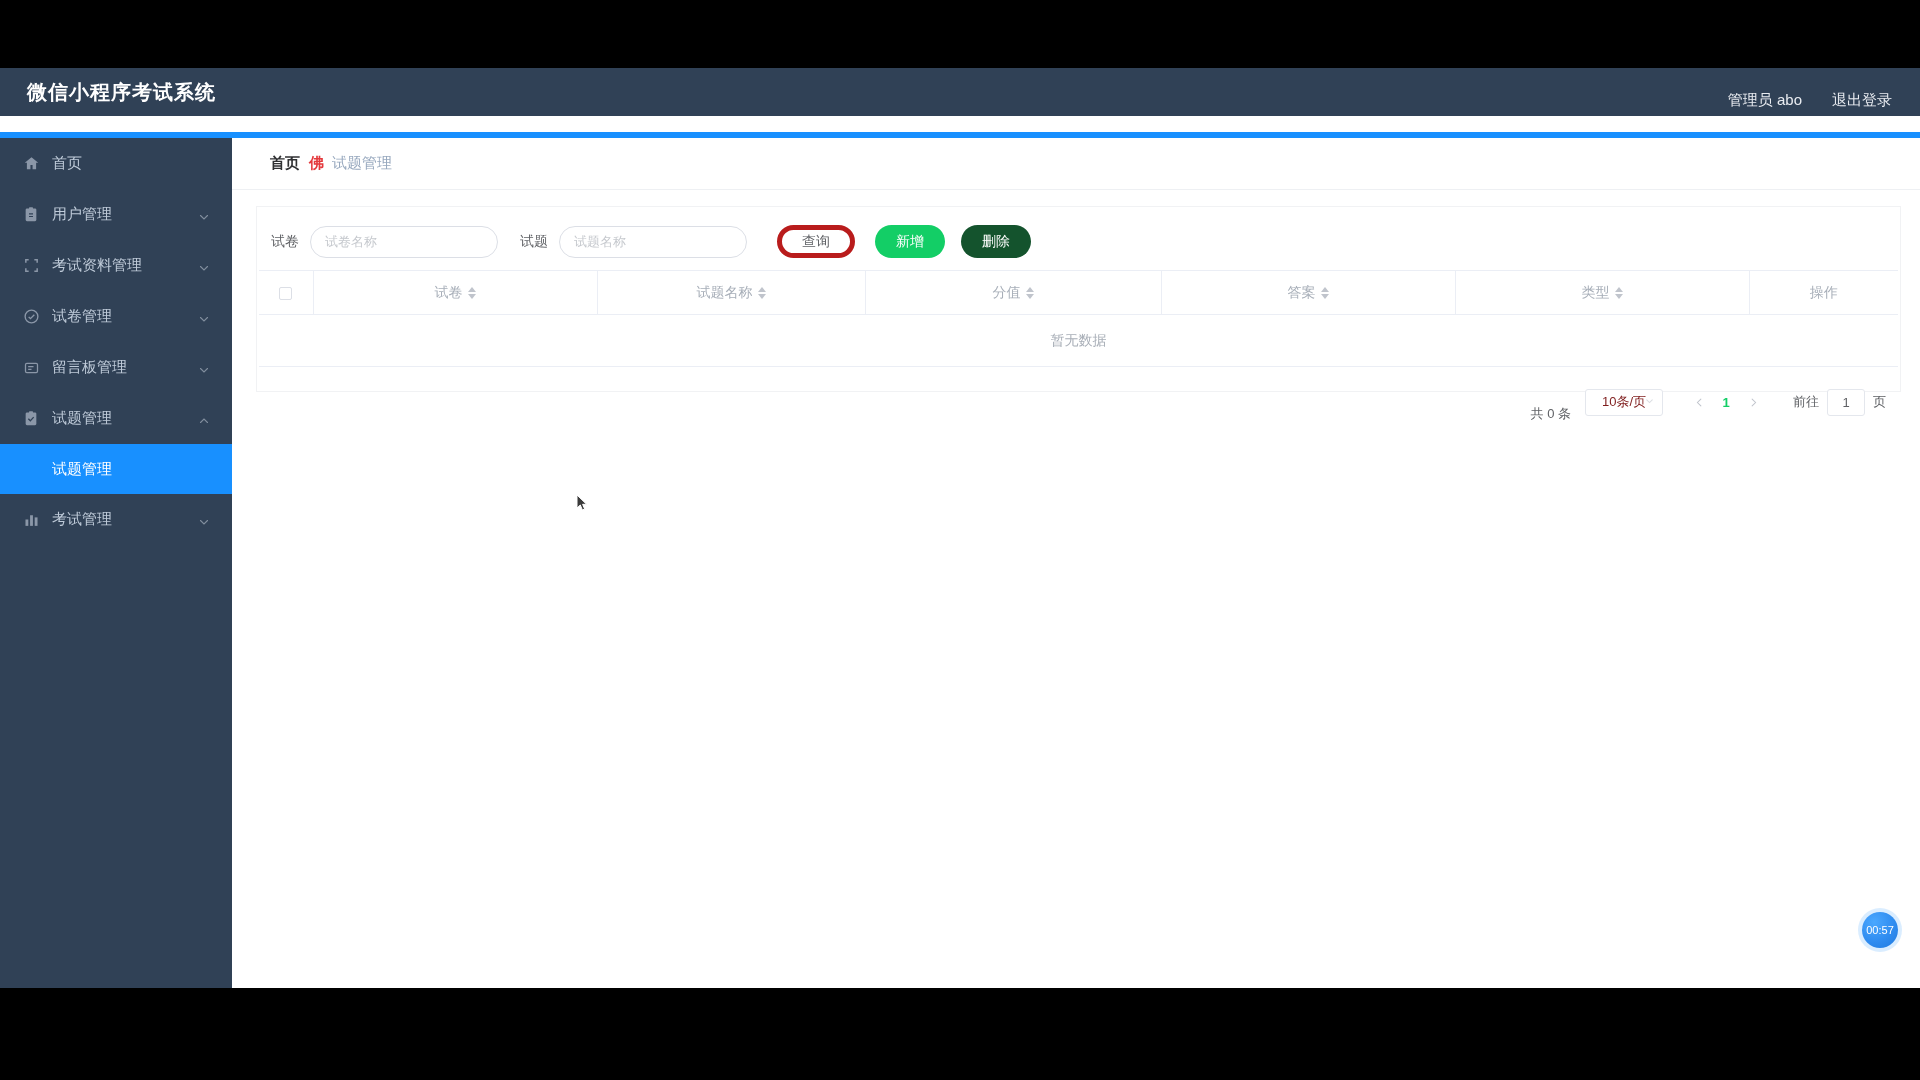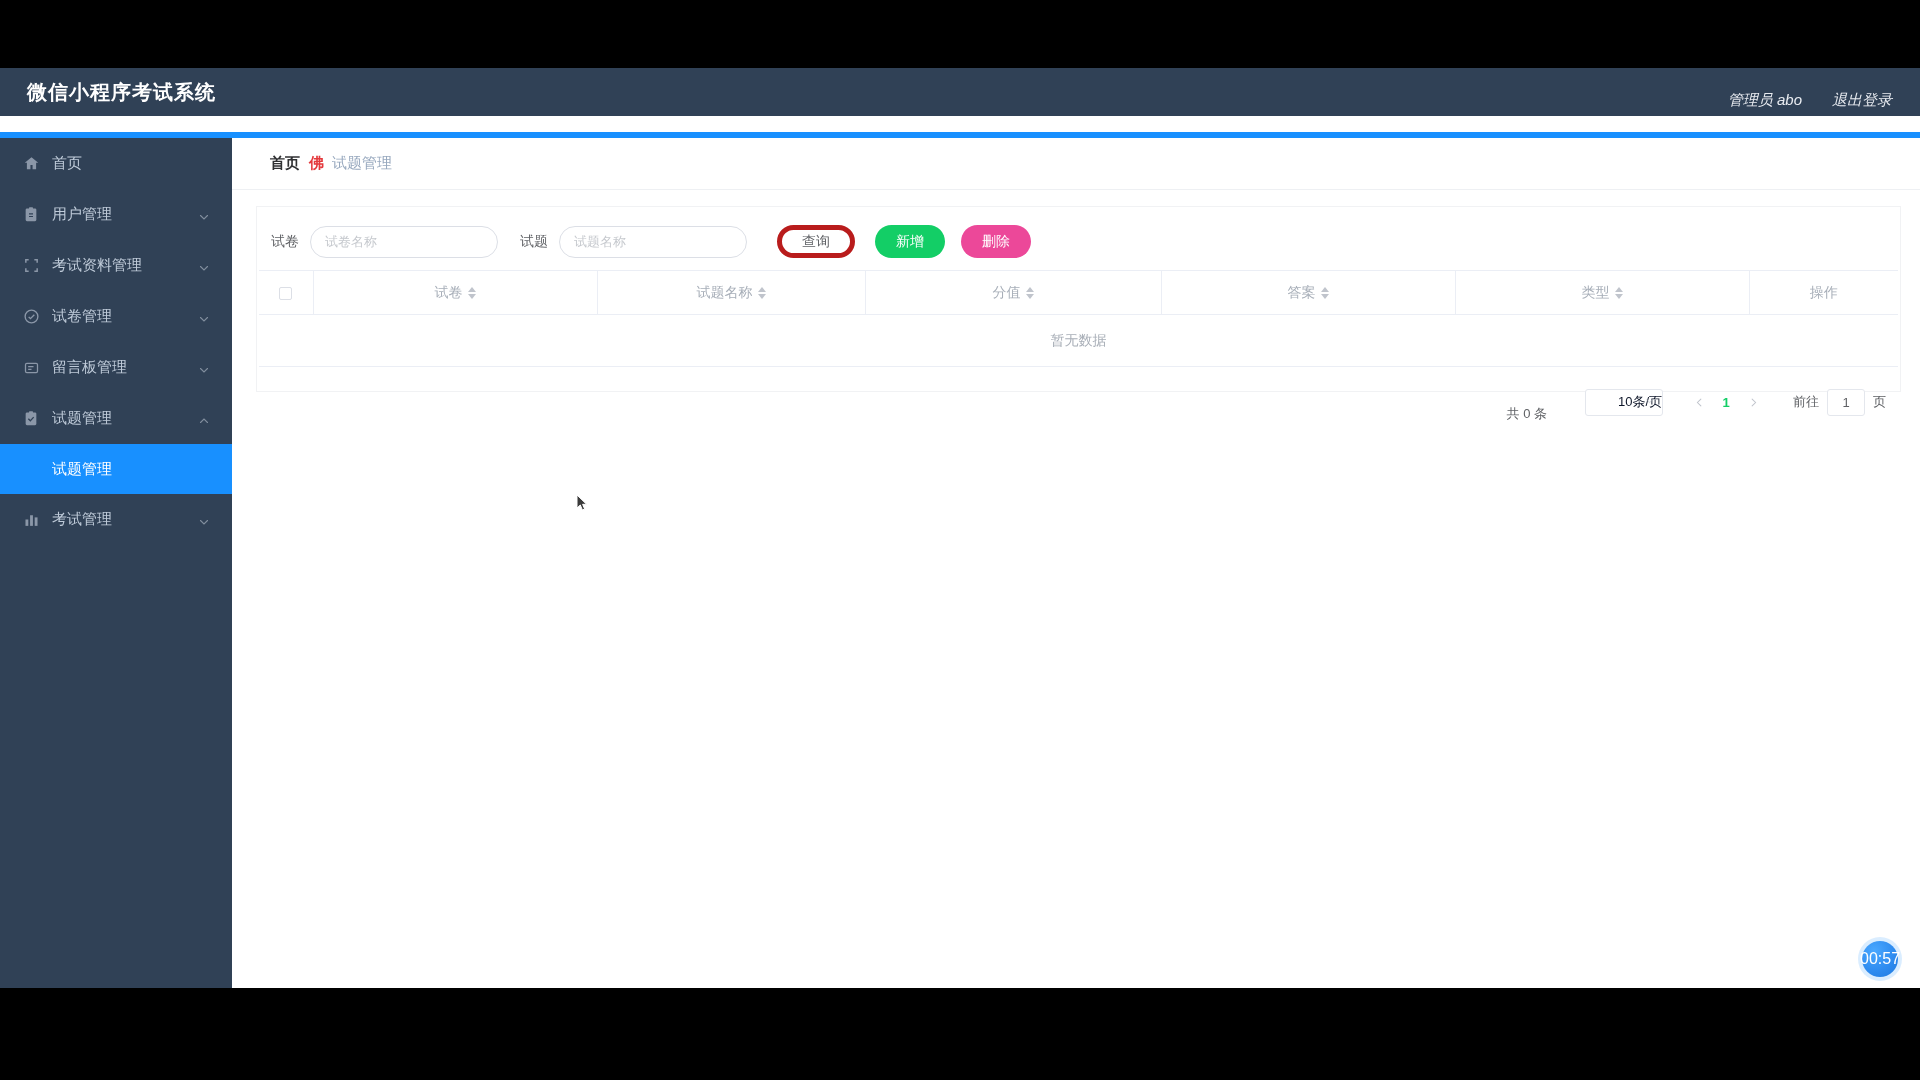--- a/index.html
+++ b/index.html
@@ -26,21 +26,21 @@
   }
   .brand {
     margin-left: 27px;
     color: #ffffff;
     font-size: 20px;
     font-weight: bold;
     letter-spacing: 1px;
   }
   .topbar-right {
     position: absolute; right: 28px; top: 0; height: 64px;
-    display: flex; align-items: center; gap: 30px; font-style: italic;
+    display: flex; align-items: center; gap: 30px;
   }
   .topbar-right .user, .topbar-right .logout {
     color: #e9ecf1; font-size: 15px; cursor: pointer;
   }
   .accent-rule {
     position: absolute; left: 0; top: 64px;
     width: 1920px; height: 6px;
     background: #1890ff;
   }
 
@@ -151,21 +151,21 @@
     border: 5px solid #b91c1c;
     color: #606266;
     margin-left: 8px;
   }
   .btn-add {
     background: #13ce66;
     color: #ffffff;
     margin-left: 20px;
   }
   .btn-del {
-    background: #ec4899;
+    background: #14532d;
     color: #ffffff;
     margin-left: 16px;
   }
 
   
   .table-wrap { margin-top: 12px; padding: 0 2px; }
   table.grid { width: 100%; border-collapse: collapse; table-layout: fixed; }
   table.grid thead th {
     height: 44px;
     border-top: 1px solid #ebeef5;
@@ -211,26 +211,25 @@
     gap: 0;
     padding: 14px 14px 0 0;
     font-size: 13px;
     color: #606266;
   }
   .pg-total { margin-right: 14px; color: #606266; margin-top: 24px; }
   .pg-size {
     width: 78px; height: 27px;
     border: 1px solid #e4e7ed;
     border-radius: 3px;
-    display: flex; align-items: center; justify-content: flex-end;
+    display: flex; align-items: center; justify-content: center;
     position: relative;
-    color: #0f172a;
+    color: #7f1d1d;
     cursor: pointer;
     background: #fff;
-    margin-left: 24px;
   }
   .pg-size .caret {
     position: absolute; right: 7px; top: 50%;
     transform: translateY(-50%);
     opacity: .5;
   }
   .pg-arrow {
     width: 28px; height: 28px;
     display: flex; align-items: center; justify-content: center;
     color: #c0c4cc; cursor: pointer;
@@ -248,27 +247,27 @@
     border-radius: 3px;
     text-align: center;
     font-size: 13px; color: #606266;
     outline: none;
     font-family: "Liberation Sans", "DejaVu Sans", sans-serif;
   }
 
   
   .timer {
     position: absolute;
-    right: 22px; bottom: 11px;
+    right: 22px; bottom: 40px;
     width: 36px; height: 36px;
     border-radius: 50%;
     background: radial-gradient(circle at 34% 28%, #4aa8ff 0%, #2f8cf0 55%, #1f7ae0 100%);
     box-shadow: 0 0 0 4px rgba(24,144,255,0.16);
     color: #ffffff;
-    font-size: 16px;
+    font-size: 11px;
     display: flex; align-items: center; justify-content: center;
     cursor: pointer;
   }
 
   
   .cursor {
     position: absolute;
     left: 344px; top: 356px;
     width: 12px; height: 18px;
     pointer-events: none;

